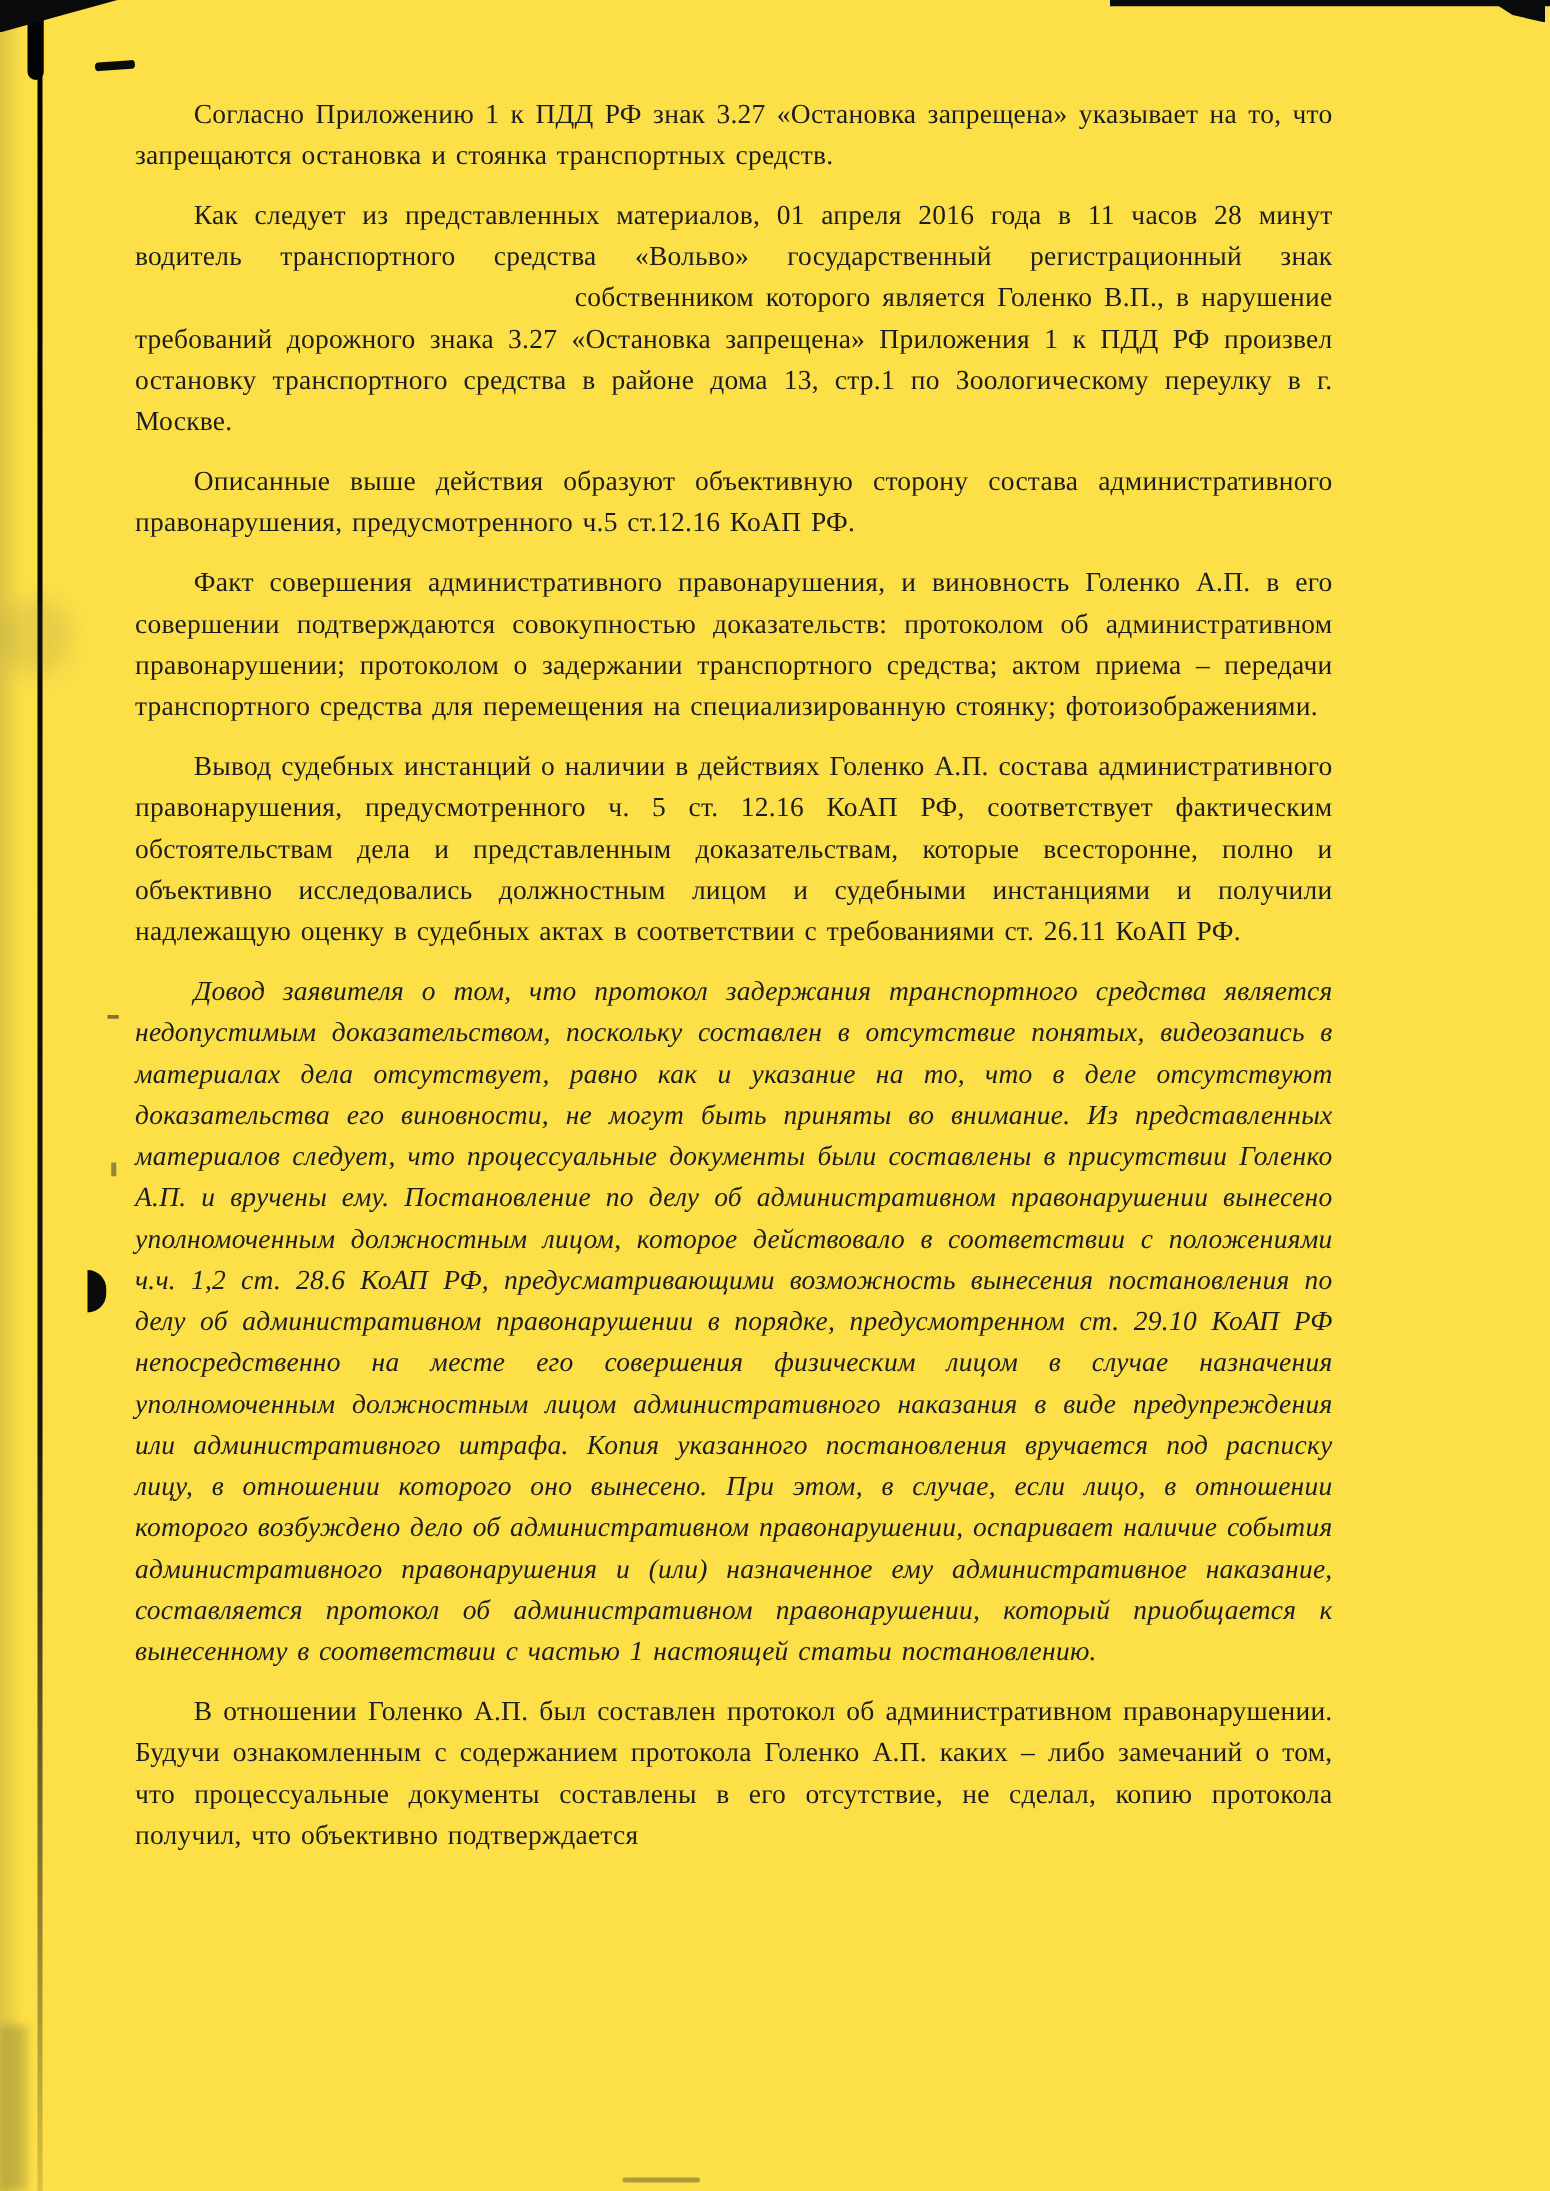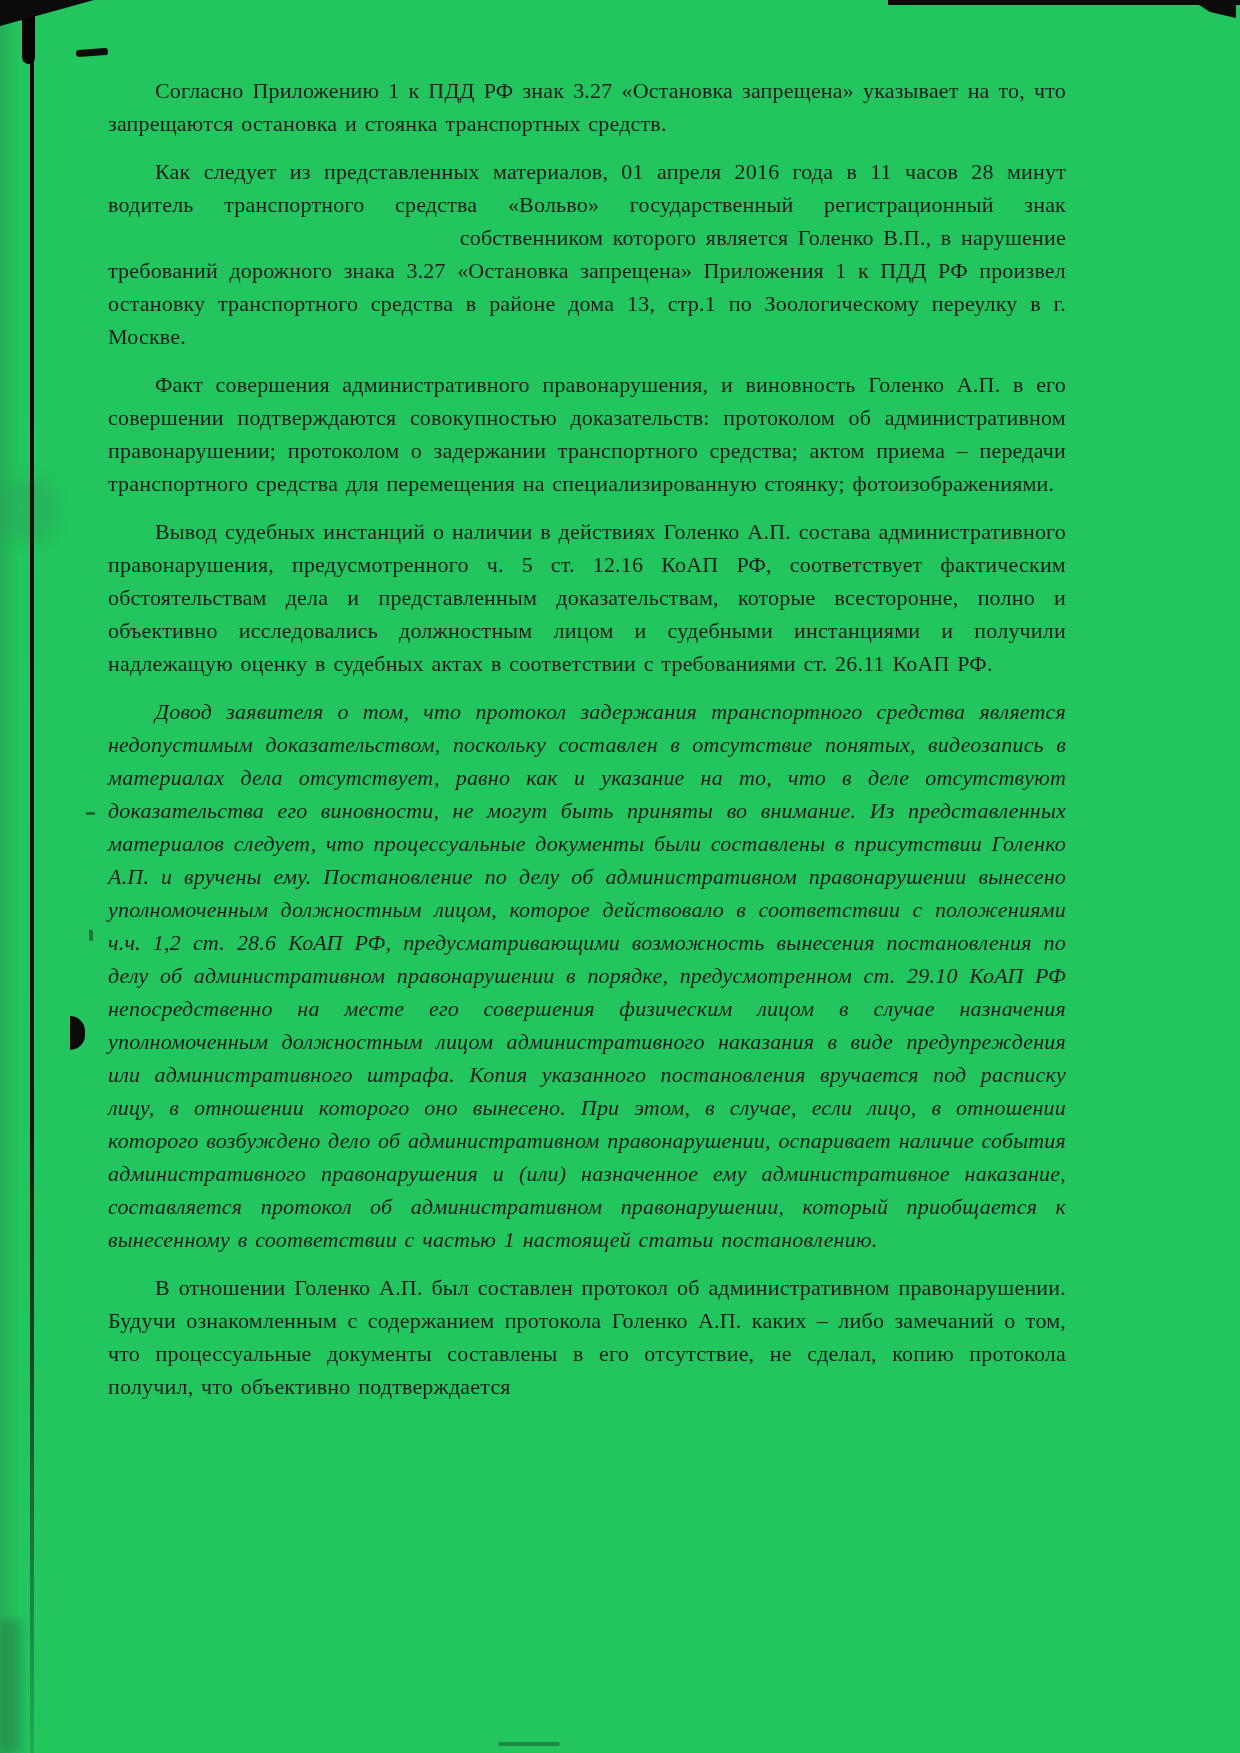--- a/index.html
+++ b/index.html
@@ -1,20 +1,20 @@
 <!DOCTYPE html>
 <html><head>
 <meta charset="utf-8">
 <style>
   html, body { margin: 0; padding: 0; background: #e8e8e6; }
   .scan-page {
     position: relative;
     width: 1240px;
     height: 1753px;
-    background: #22c55e;
+    background: #fde047;
     overflow: hidden;
     font-family: "Liberation Serif", "DejaVu Serif", serif;
     color: #1d1d20;
   }
   
   .edge-shade-left {
     position: absolute; left: 0; top: 0; width: 18px; height: 100%;
     background: linear-gradient(to right, rgba(50,50,50,0.16), rgba(50,50,50,0));
   }
   .text-block {
@@ -87,19 +87,20 @@
   <div class="art art-bracket"></div>
   <div class="art art-smudge"></div>
   <div class="art art-tick-1"></div>
   <div class="art art-tick-2"></div>
   <div class="art art-bottom-dash"></div>
   <div class="art art-bottomleft-shade"></div>
 
   <div class="text-block">
     <p class="para">Согласно Приложению 1 к ПДД РФ знак 3.27 «Остановка запрещена» указывает на то, что запрещаются остановка и стоянка транспортных средств.</p>
     <p class="para">Как следует из представленных материалов, 01 апреля 2016 года в 11 часов 28 минут водитель транспортного средства «Вольво» государственный регистрационный знак &nbsp;&nbsp;&nbsp;&nbsp;&nbsp;&nbsp;&nbsp;&nbsp;&nbsp;&nbsp;&nbsp;&nbsp;&nbsp;&nbsp;&nbsp;&nbsp;&nbsp;&nbsp;&nbsp;&nbsp;&nbsp;&nbsp;&nbsp;&nbsp;&nbsp;&nbsp;&nbsp;&nbsp;&nbsp;&nbsp;&nbsp;&nbsp;&nbsp;&nbsp;&nbsp;&nbsp; собственником которого является Голенко В.П., в нарушение требований дорожного знака 3.27 «Остановка запрещена» Приложения 1 к ПДД РФ произвел остановку транспортного средства в районе дома 13, стр.1 по Зоологическому переулку в г. Москве.</p>
+    <p class="para">Описанные выше действия образуют объективную сторону состава административного правонарушения, предусмотренного ч.5 ст.12.16 КоАП РФ.</p>
     <p class="para">Факт совершения административного правонарушения, и виновность Голенко А.П. в его совершении подтверждаются совокупностью доказательств: протоколом об административном правонарушении; протоколом о задержании транспортного средства; актом приема – передачи транспортного средства для перемещения на специализированную стоянку; фотоизображениями.</p>
     <p class="para">Вывод судебных инстанций о наличии в действиях Голенко А.П. состава административного правонарушения, предусмотренного ч. 5 ст. 12.16 КоАП РФ, соответствует фактическим обстоятельствам дела и представленным доказательствам, которые всесторонне, полно и объективно исследовались должностным лицом и судебными инстанциями и получили надлежащую оценку в судебных актах в соответствии с требованиями ст. 26.11 КоАП РФ.</p>
     <p class="para big-gap">Довод заявителя о том, что протокол задержания транспортного средства является недопустимым доказательством, поскольку составлен в отсутствие понятых, видеозапись в материалах дела отсутствует, равно как и указание на то, что в деле отсутствуют доказательства его виновности, не могут быть приняты во внимание. Из представленных материалов следует, что процессуальные документы были составлены в присутствии Голенко А.П. и вручены ему. Постановление по делу об административном правонарушении вынесено уполномоченным должностным лицом, которое действовало в соответствии с положениями ч.ч. 1,2 ст. 28.6 КоАП РФ, предусматривающими возможность вынесения постановления по делу об административном правонарушении в порядке, предусмотренном ст. 29.10 КоАП РФ непосредственно на месте его совершения физическим лицом в случае назначения уполномоченным должностным лицом административного наказания в виде предупреждения или административного штрафа. Копия указанного постановления вручается под расписку лицу, в отношении которого оно вынесено. При этом, в случае, если лицо, в отношении которого возбуждено дело об административном правонарушении, оспаривает наличие события административного правонарушения и (или) назначенное ему административное наказание, составляется протокол об административном правонарушении, который приобщается к вынесенному в соответствии с частью 1 настоящей статьи постановлению.</p>
     <p class="para">В отношении Голенко А.П. был составлен протокол об административном правонарушении. Будучи ознакомленным с содержанием протокола Голенко А.П. каких – либо замечаний о том, что процессуальные документы составлены в его отсутствие, не сделал, копию протокола получил, что объективно подтверждается</p>
   </div>
 
 </div>
 
 </body></html>

